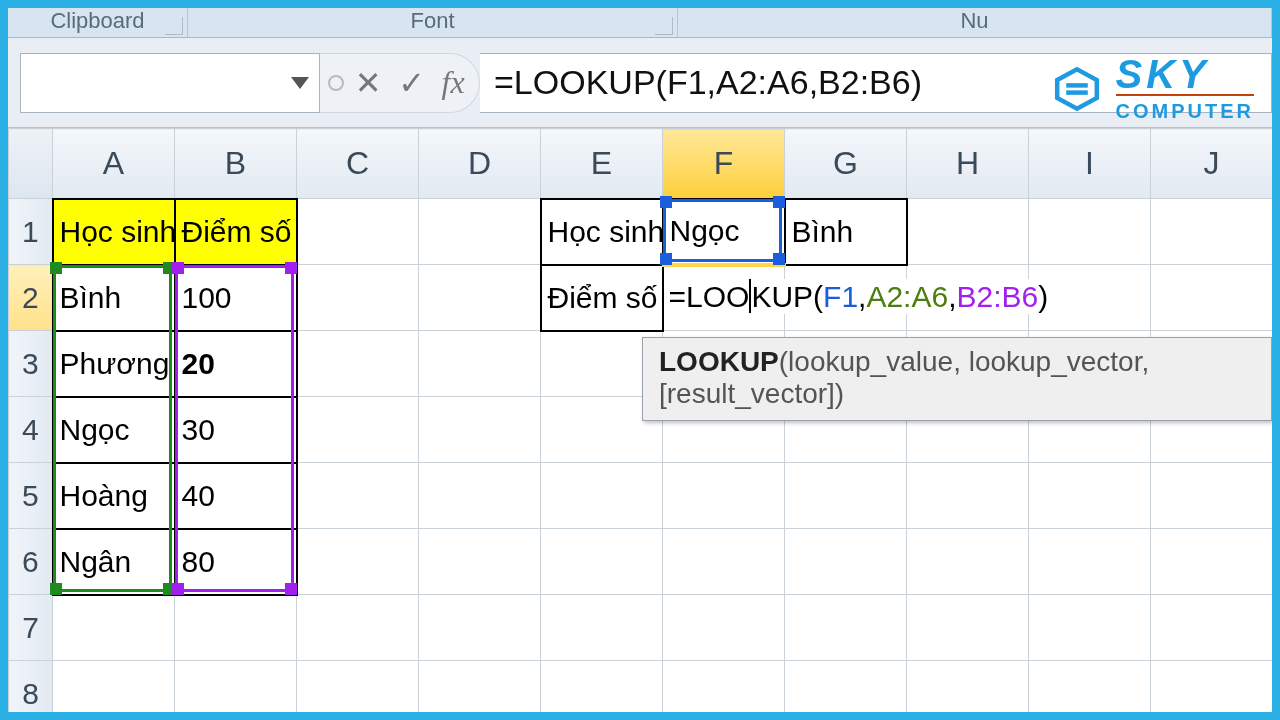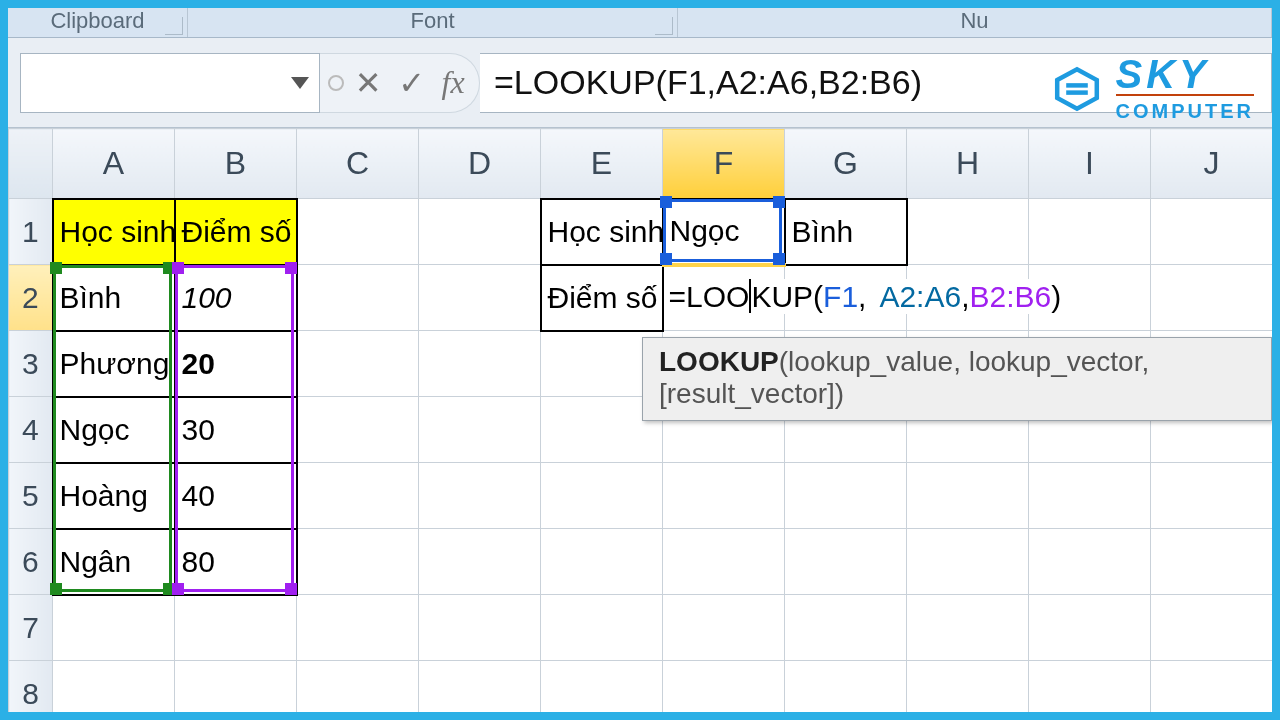--- a/index.html
+++ b/index.html
@@ -164,21 +164,21 @@
   .rng-blue  .handle { background: #1a5edb; }
   
   .cell-edit {
     position: absolute;
     font-size: 30px;
     background: #fff;
     padding: 0 4px;
     white-space: nowrap;
   }
   .cell-edit .ref-blue   { color: #1a5edb; text-align: center; }
-  .cell-edit .ref-green  { color: #0369a1; margin-left: 13px; }
+  .cell-edit .ref-green  { color: #4d7c0f; }
   .cell-edit .ref-purple { color: #a020f0; }
   .cell-edit .caret {
     display: inline-block;
     width: 0;
     border-left: 2px solid #000;
     height: 34px;
     vertical-align: -6px;
   }
   
   .fn-tip {
@@ -279,21 +279,21 @@
           <td id="cell-E1" style="border-color: rgb(0, 0, 0); border-width: 2px;">Học sinh</td>
           <td id="cell-F1" style="border-color: rgb(0, 0, 0) rgb(0, 0, 0) rgb(255, 211, 74); border-width: 2px 2px 4px; border-bottom-style: solid;">Ngọc</td>
           <td id="cell-G1" style="border-color: rgb(0, 0, 0); border-width: 2px;">Bình</td>
           <td id="cell-H1"></td>
           <td id="cell-I1"></td>
           <td id="cell-J1"></td>
         </tr>
         <tr>
           <th class="rowhdr row-sel">2</th>
           <td id="cell-A2" style="border-color: rgb(0, 0, 0); border-width: 2px;">Bình</td>
-          <td class="num" id="cell-B2" style="border-color: rgb(0, 0, 0); border-width: 2px; font-style: italic;">100</td>
+          <td class="num" id="cell-B2" style="border-color: rgb(0, 0, 0); border-width: 2px;">100</td>
           <td id="cell-C2"></td>
           <td id="cell-D2"></td>
           <td id="cell-E2" style="border-color: rgb(0, 0, 0); border-width: 2px;">Điểm số</td>
           <td id="cell-F2"></td>
           <td id="cell-G2"></td>
           <td id="cell-H2"></td>
           <td id="cell-I2"></td>
           <td id="cell-J2"></td>
         </tr>
         <tr>

